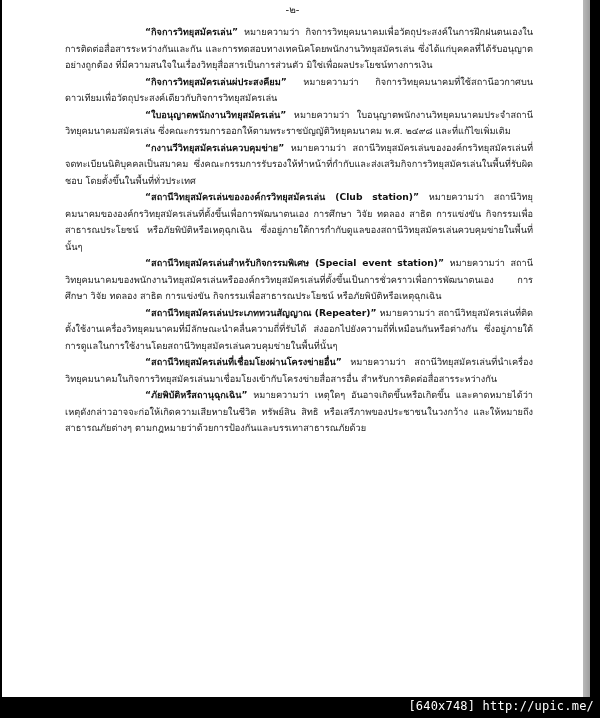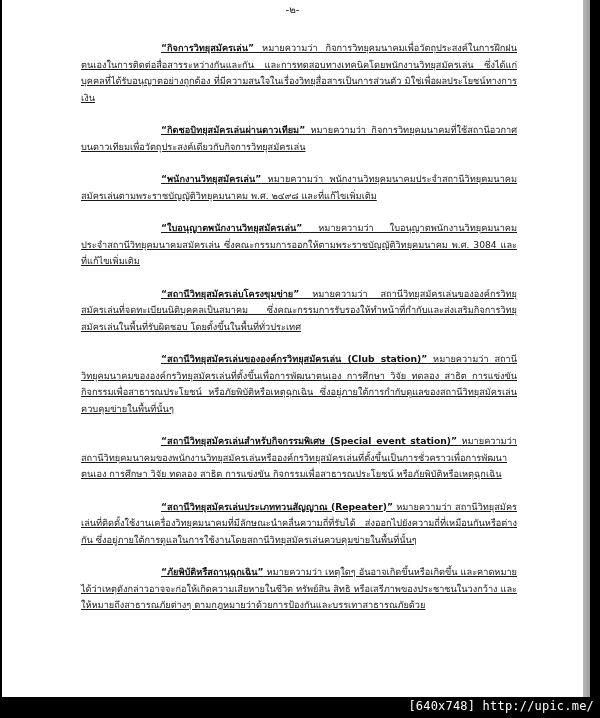--- a/index.html
+++ b/index.html
@@ -2,43 +2,43 @@
 <html><head>
 <meta charset="utf-8">
 <style>
   html,body{margin:0;padding:0;}
   body{width:600px;height:718px;background:#000;position:relative;overflow:hidden;
        font-family:"DejaVu Sans","Liberation Sans",sans-serif;}
   .page{position:absolute;left:2px;top:0;width:581px;height:697px;background:#fff;overflow:hidden;}
   .page-shadow{position:absolute;left:583px;top:0;width:7px;height:697px;background:linear-gradient(to right,#b9b9b9,#9d9d9d);}
   .page-num{position:absolute;left:0;width:581px;top:2px;text-align:center;font-size:10px;color:#222;}
   .body{position:absolute;left:63px;top:24px;width:468px;color:#1a1a1a;font-size:9.2px;line-height:16.5px;}
-  .para{margin:16px;padding:0;text-align:justify;text-align-last:left;text-decoration:underline;}
+  .para{margin:0;padding:0;text-align:justify;text-align-last:left;}
   .indent{padding-left:0;text-indent:80px;}
   .term{font-weight:bold;color:#111;}
   .article{text-indent:80px;}
   .article .lbl{display:inline-block;text-indent:0;margin-right:12px;}
   .footer{position:absolute;left:0;top:697px;width:600px;height:31px;}
   .watermark{position:absolute;right:6px;top:2px;color:#fff;font-size:12px;font-family:"DejaVu Sans Mono","Liberation Mono",monospace;letter-spacing:0.2px;}
 </style>
 </head>
 <body>
 
 <div class="page">
   <div class="page-num">-๒-</div>
 
   <div class="body">
     <p class="para indent"><span class="term">“กิจการวิทยุสมัครเล่น”</span><span> หมายความว่า กิจการวิทยุคมนาคมเพื่อวัตถุประสงค์ในการฝึกฝนตนเองในการติดต่อสื่อสารระหว่างกันและกัน และการทดสอบทางเทคนิคโดยพนักงานวิทยุสมัครเล่น ซึ่งได้แก่บุคคลที่ได้รับอนุญาตอย่างถูกต้อง ที่มีความสนใจในเรื่องวิทยุสื่อสารเป็นการส่วนตัว มิใช่เพื่อผลประโยชน์ทางการเงิน</span></p>
-    <p class="para indent"><span class="term">“กิดชอบิทยุสมัครเล่นผ่านดาวเทียม”</span><span> หมายความว่า กิจการวิทยุคมนาคมที่ใช้สถานีอวกาศบนดาวเทียมเพื่อวัตถุประสงค์เดียวกับกิจการวิทยุสมัครเล่น</span></p>
-    <p class="para indent"><span class="term">“พนักงานวิทยุสมัครเล่น”</span><span> หมายความว่า พนักงานวิทยุคมนาคมประจำสถานีวิทยุคมนาคมสมัครเล่นตามพระราชบัญญัติวิทยุคมนาคม พ.ศ. ๒๔๙๘ และที่แก้ไขเพิ่มเติม</span></p>
-    <p class="para indent"><span class="term">“ใบอนุญาตพนักงานวิทยุสมัครเล่น”</span><span> หมายความว่า ใบอนุญาตพนักงานวิทยุคมนาคมประจำสถานีวิทยุคมนาคมสมัครเล่น ซึ่งคณะกรรมการออกให้ตามพระราชบัญญัติวิทยุคมนาคม พ.ศ. 3084 และที่แก้ไขเพิ่มเติม</span></p>
-    <p class="para indent"><span class="term">“สถานีวิทยุสมัครเล่บโครงขุมข่าย”</span><span> หมายความว่า สถานีวิทยุสมัครเล่นขององค์กรวิทยุสมัครเล่นที่จดทะเบียนนิติบุคคลเป็นสมาคม ซึ่งคณะกรรมการรับรองให้ทำหน้าที่กำกับและส่งเสริมกิจการวิทยุสมัครเล่นในพื้นที่รับผิดชอบ โดยตั้งขึ้นในพื้นที่ทั่วประเทศ</span></p>
+    <p class="para indent"><span class="term">“กิจการวิทยุสมัครเล่นผ่ประสงคียม”</span><span> หมายความว่า กิจการวิทยุคมนาคมที่ใช้สถานีอวกาศบนดาวเทียมเพื่อวัตถุประสงค์เดียวกับกิจการวิทยุสมัครเล่น</span></p>
+    <p class="para indent"><span class="term">“ใบอนุญาตพนักงานวิทยุสมัครเล่น”</span><span> หมายความว่า ใบอนุญาตพนักงานวิทยุคมนาคมประจำสถานีวิทยุคมนาคมสมัครเล่น ซึ่งคณะกรรมการออกให้ตามพระราชบัญญัติวิทยุคมนาคม พ.ศ. ๒๔๙๘ และที่แก้ไขเพิ่มเติม</span></p>
+    <p class="para indent"><span class="term">“กงานวีวิทยุสมัครเล่นควบคุมข่าย”</span><span> หมายความว่า สถานีวิทยุสมัครเล่นขององค์กรวิทยุสมัครเล่นที่จดทะเบียนนิติบุคคลเป็นสมาคม ซึ่งคณะกรรมการรับรองให้ทำหน้าที่กำกับและส่งเสริมกิจการวิทยุสมัครเล่นในพื้นที่รับผิดชอบ โดยตั้งขึ้นในพื้นที่ทั่วประเทศ</span></p>
     <p class="para indent"><span class="term">“สถานีวิทยุสมัครเล่นขององค์กรวิทยุสมัครเล่น (Club station)”</span><span> หมายความว่า สถานีวิทยุคมนาคมขององค์กรวิทยุสมัครเล่นที่ตั้งขึ้นเพื่อการพัฒนาตนเอง การศึกษา วิจัย ทดลอง สาธิต การแข่งขัน กิจกรรมเพื่อสาธารณประโยชน์ หรือภัยพิบัติหรือเหตุฉุกเฉิน ซึ่งอยู่ภายใต้การกำกับดูแลของสถานีวิทยุสมัครเล่นควบคุมข่ายในพื้นที่นั้นๆ</span></p>
     <p class="para indent"><span class="term">“สถานีวิทยุสมัครเล่นสำหรับกิจกรรมพิเศษ (Special event station)”</span><span> หมายความว่า สถานีวิทยุคมนาคมของพนักงานวิทยุสมัครเล่นหรือองค์กรวิทยุสมัครเล่นที่ตั้งขึ้นเป็นการชั่วคราวเพื่อการพัฒนาตนเอง การศึกษา วิจัย ทดลอง สาธิต การแข่งขัน กิจกรรมเพื่อสาธารณประโยชน์ หรือภัยพิบัติหรือเหตุฉุกเฉิน</span></p>
     <p class="para indent"><span class="term">“สถานีวิทยุสมัครเล่นประเภททวนสัญญาณ (Repeater)”</span><span> หมายความว่า สถานีวิทยุสมัครเล่นที่ติดตั้งใช้งานเครื่องวิทยุคมนาคมที่มีลักษณะนำคลื่นความถี่ที่รับได้ ส่งออกไปยังความถี่ที่เหมือนกันหรือต่างกัน ซึ่งอยู่ภายใต้การดูแลในการใช้งานโดยสถานีวิทยุสมัครเล่นควบคุมข่ายในพื้นที่นั้นๆ</span></p>
+    <p class="para indent"><span class="term">“สถานีวิทยุสมัครเล่นที่เชื่อมโยงผ่านโครงข่ายอื่น”</span><span> หมายความว่า สถานีวิทยุสมัครเล่นที่นำเครื่องวิทยุคมนาคมในกิจการวิทยุสมัครเล่นมาเชื่อมโยงเข้ากับโครงข่ายสื่อสารอื่น สำหรับการติดต่อสื่อสารระหว่างกัน</span></p>
     <p class="para indent"><span class="term">“ภัยพิบัติหรืสถานุฉุกเฉิน”</span><span> หมายความว่า เหตุใดๆ อันอาจเกิดขึ้นหรือเกิดขึ้น และคาดหมายได้ว่าเหตุดังกล่าวอาจจะก่อให้เกิดความเสียหายในชีวิต ทรัพย์สิน สิทธิ หรือเสรีภาพของประชาชนในวงกว้าง และให้หมายถึงสาธารณภัยต่างๆ ตามกฎหมายว่าด้วยการป้องกันและบรรเทาสาธารณภัยด้วย</span></p>
   </div>
 </div>
 
 <div class="page-shadow"></div>
 
 <div class="footer">
   <div class="watermark">[640x748] http://upic.me/</div>
 </div>
 

